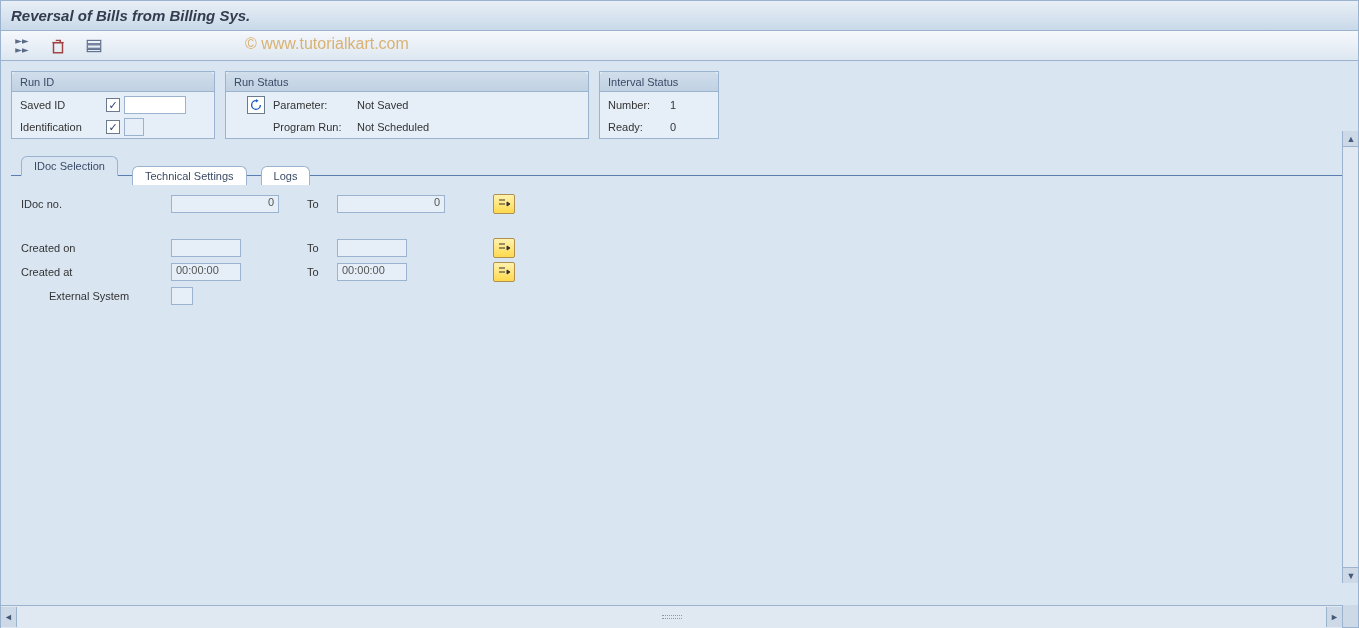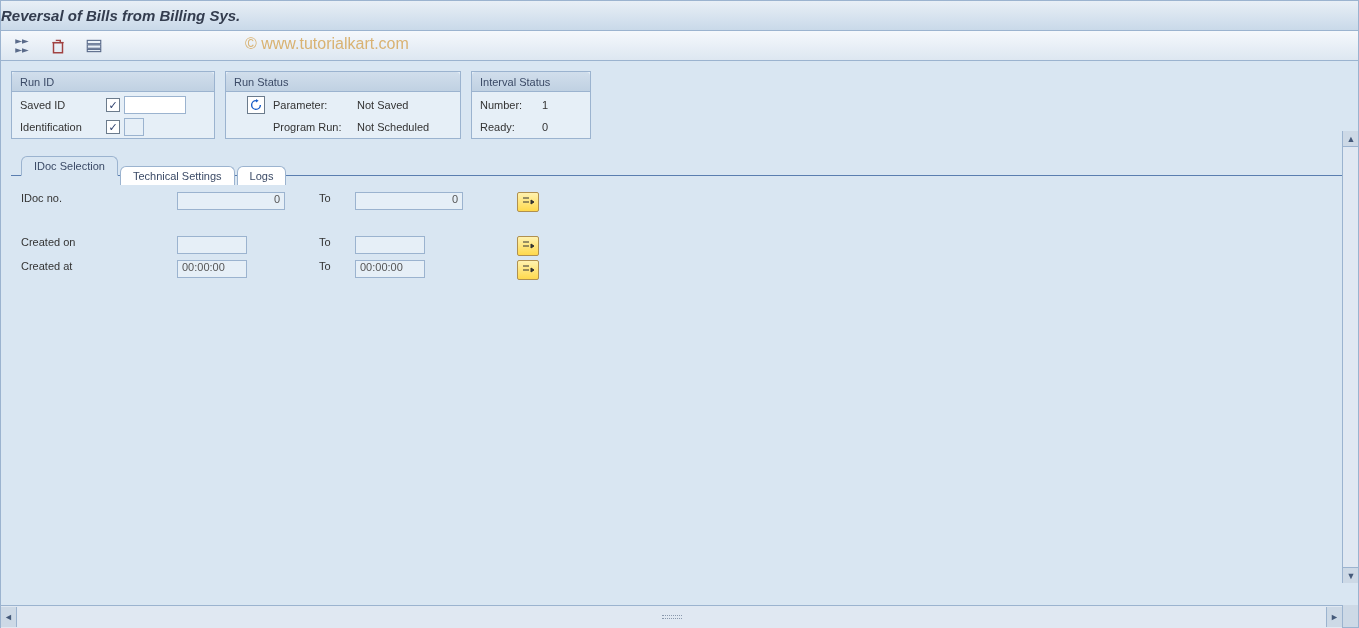--- a/index.html
+++ b/index.html
@@ -19,21 +19,21 @@
     height: 628px;
     position: relative;
     background: #d9e6f2;
   }
   .title-bar {
     height: 30px;
     background: linear-gradient(#e8eff6, #c9d9e9);
     border-bottom: 1px solid #9bb3cf;
     display: flex;
     align-items: center;
-    padding-left: 0;
+    padding-left: 10px;
     font-weight: bold;
     font-style: italic;
     font-size: 15px;
     color: #333c4e;
   }
   .toolbar {
     height: 30px;
     background: linear-gradient(#f5f8fc, #dde7f1);
     border-bottom: 1px solid #9bb3cf;
     display: flex;
@@ -82,21 +82,21 @@
     height: 20px;
     padding-left: 8px;
     display: flex; align-items: center;
     background: linear-gradient(#d1deec, #c0d1e2);
     border-bottom: 1px solid #9bb3cf;
     border-radius: 4px 4px 0 0;
     font-size: 11px;
     color: #3b4a66;
   }
   .p-runid { width: 204px; height: 68px; }
-  .p-runstatus { width: 236px; height: 68px; padding-left: 21px; }
+  .p-runstatus { width: 364px; height: 68px; padding-left: 21px; }
   .p-interval { width: 120px; height: 68px; }
 
   .field-row { display: flex; align-items: center; height: 22px; gap: 4px; }
   .lbl { font-size: 11px; color: #333; }
   .lbl-w { width: 80px; }
   .inp {
     height: 18px;
     border: 1px solid #9bb3cf;
     background: #fff;
     font-size: 11px;
@@ -130,20 +130,21 @@
   }
   .status-icon svg { width: 14px; height: 14px; }
 
   .tabstrip {
     display: flex;
     align-items: flex-end;
     height: 22px;
     margin-left: 10px;
     position: relative;
     z-index: 2;
+    gap: 12px;
   }
   .tab {
     border: 1px solid #9bb3cf;
     border-bottom: none;
     border-radius: 6px 6px 0 0;
     padding: 3px 12px 3px 12px;
     font-size: 11px;
     background: #ffffff;
     color: #3b4a66;
     margin-right: 2px;
@@ -157,21 +158,21 @@
     z-index: 3;
   }
   .tab-content {
     border-top: 1px solid #5a7eb0;
     background: #d9e6f2;
     padding: 16px 10px 10px 10px;
     height: 412px;
     position: relative;
   }
   .sel-row {
-    display: flex; height: 24px; gap: 6px;
+    display: flex; align-items: center; height: 24px; 
   }
   .sel-lbl { width: 150px; font-size: 11px; }
   .sel-to { width: 30px; font-size: 11px; text-align: left; margin-left: 28px; }
   .sel-inp {
     width: 108px; height: 18px;
     border: 1px solid #9bb3cf;
     background: #e6eff7;
     font-size: 11px; padding: 0 4px;
     color: #555;
     text-align: right;
@@ -355,20 +356,24 @@
         <span class="sel-inp time" style="width:70px">00:00:00</span>
         <span class="sel-to" style="margin-left:66px">To</span>
         <span class="sel-inp time" style="width:70px">00:00:00</span>
         <span class="sel-more" style="margin-left:86px">
           <svg viewBox="0 0 12 10">
               <path d="M1 1 H7 M1 5 H7 M9 3 L12 5 L9 7 Z" stroke="#333" stroke-width="1" fill="#333"></path>
             </svg>
         </span>
       </div>
 
+      <div class="sel-row">
+        <span class="sel-lbl indent" style="width:122px">External System</span>
+        <span class="sel-inp sm left"></span>
+      </div>
     </div>
 
     <div class="vscroll">
       <div class="up">▲</div>
       <div class="down">▼</div>
     </div>
   </div>
 
   <div class="statusbar">
     <div class="hscroll">

